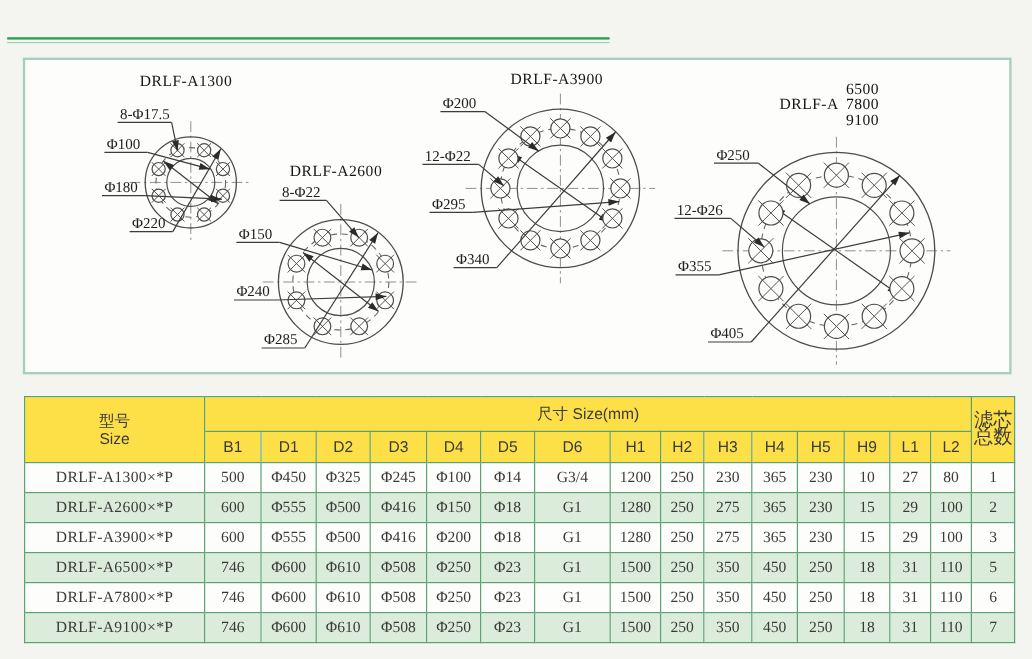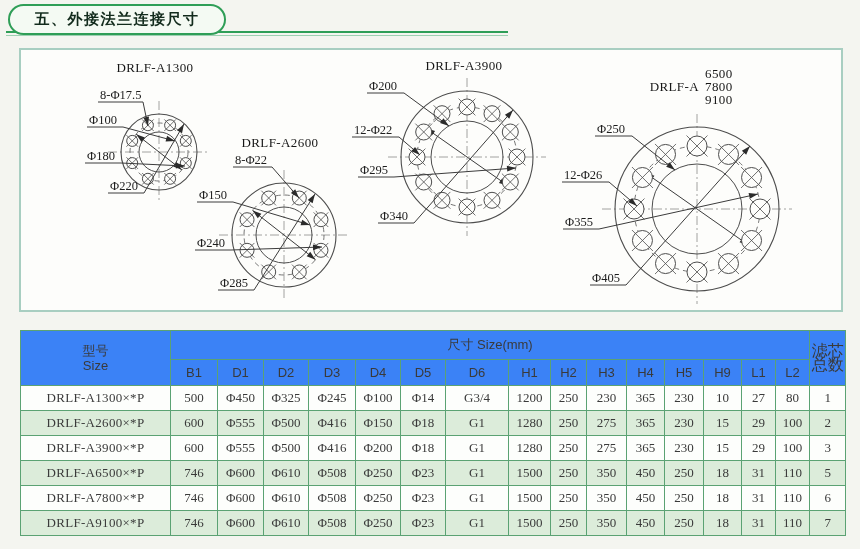--- a/index.html
+++ b/index.html
@@ -24,35 +24,34 @@
     border:2px solid #a8cec1;background:#fdfdfb;}
   .panel svg{display:block;}
   .dwg-label{font-family:"Liberation Serif",serif;font-size:12.5px;fill:#1d1d1d;}
   .dwg-title{font-family:"Liberation Serif",serif;font-size:13px;fill:#161616;letter-spacing:.4px;}
   
   table.size-table{position:absolute;left:20px;top:330px;width:825px;
     border-collapse:collapse;table-layout:fixed;
     font-size:13px;color:#3a3a3a;background:#fdfefc;}
   .size-table th,.size-table td{border:1px solid #5ba273;text-align:center;
     vertical-align:middle;padding:0;font-weight:normal;overflow:hidden;white-space:nowrap;}
-  .size-table thead th{background:#3b82f6;color:#3a3a3a;}
+  .size-table thead th{background:#fde047;color:#3a3a3a;}
   .size-table tr.h1{height:29px;}
   .size-table tr.h2{height:26px;}
   .size-table tbody tr{height:25px;font-family:Liberation Serif, serif;}
   .size-table tbody tr:nth-child(even) td{background:#dcecda;}
   .model-hd div{line-height:15px;font-size:13px;}
   .count-hd div{line-height:14px;font-size:16px;}
   .model-cell{letter-spacing:.3px;}
 </style>
 </head>
 <body>
 
 <div class="hdr">
   <div class="hdr-rule"></div>
-  <div class="pill">五、外接法兰连接尺寸</div>
 </div>
 
 <div class="panel">
   <svg id="dwg" width="816" height="256" viewBox="0 0 816 256">
       <g>
         <line x1="87" y1="102" x2="189" y2="102" stroke="#8a8a8a" stroke-width="0.8" stroke-dasharray="9 3 2 3"></line>
         <line x1="138" y1="51" x2="138" y2="153" stroke="#8a8a8a" stroke-width="0.8" stroke-dasharray="9 3 2 3"></line>
         <circle cx="138" cy="102" r="38" stroke="#4d4d4d" stroke-width="1.1" fill="none"></circle>
         <circle cx="138" cy="102" r="20" stroke="#4d4d4d" stroke-width="1" fill="none"></circle>
         <circle cx="138" cy="102" r="29" stroke="#666" stroke-width="0.9" fill="none" stroke-dasharray="5 4"></circle>

